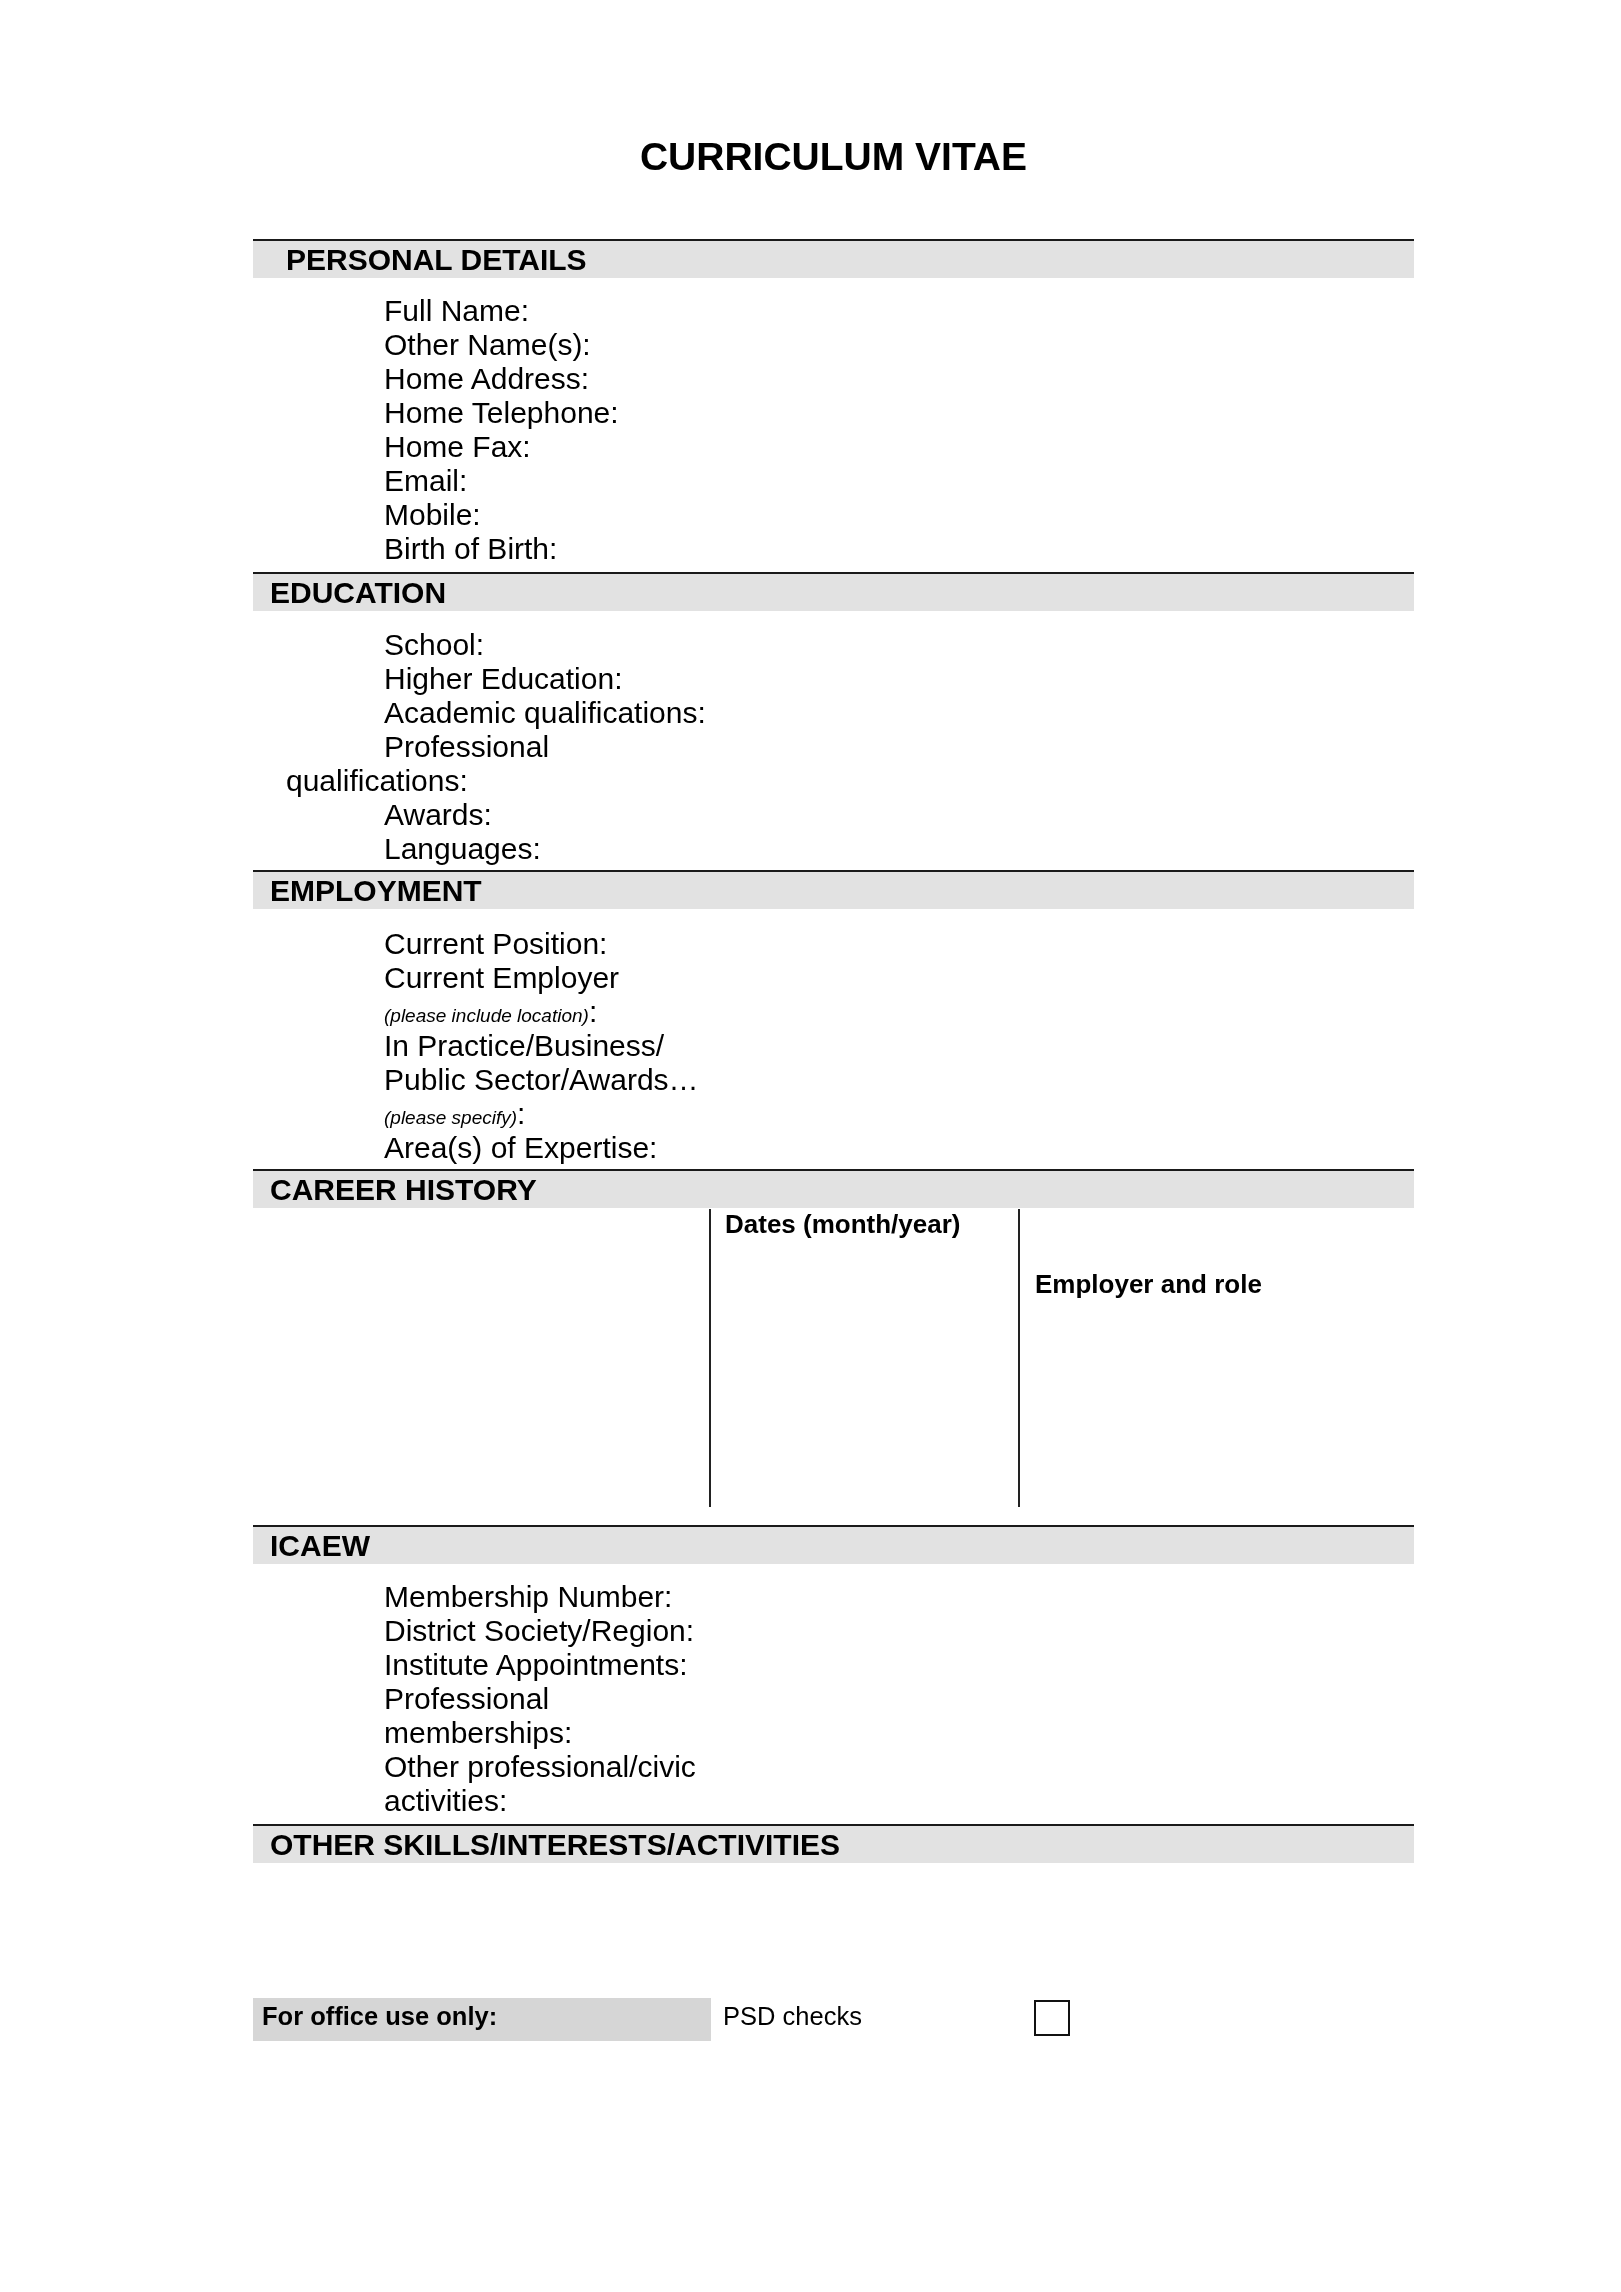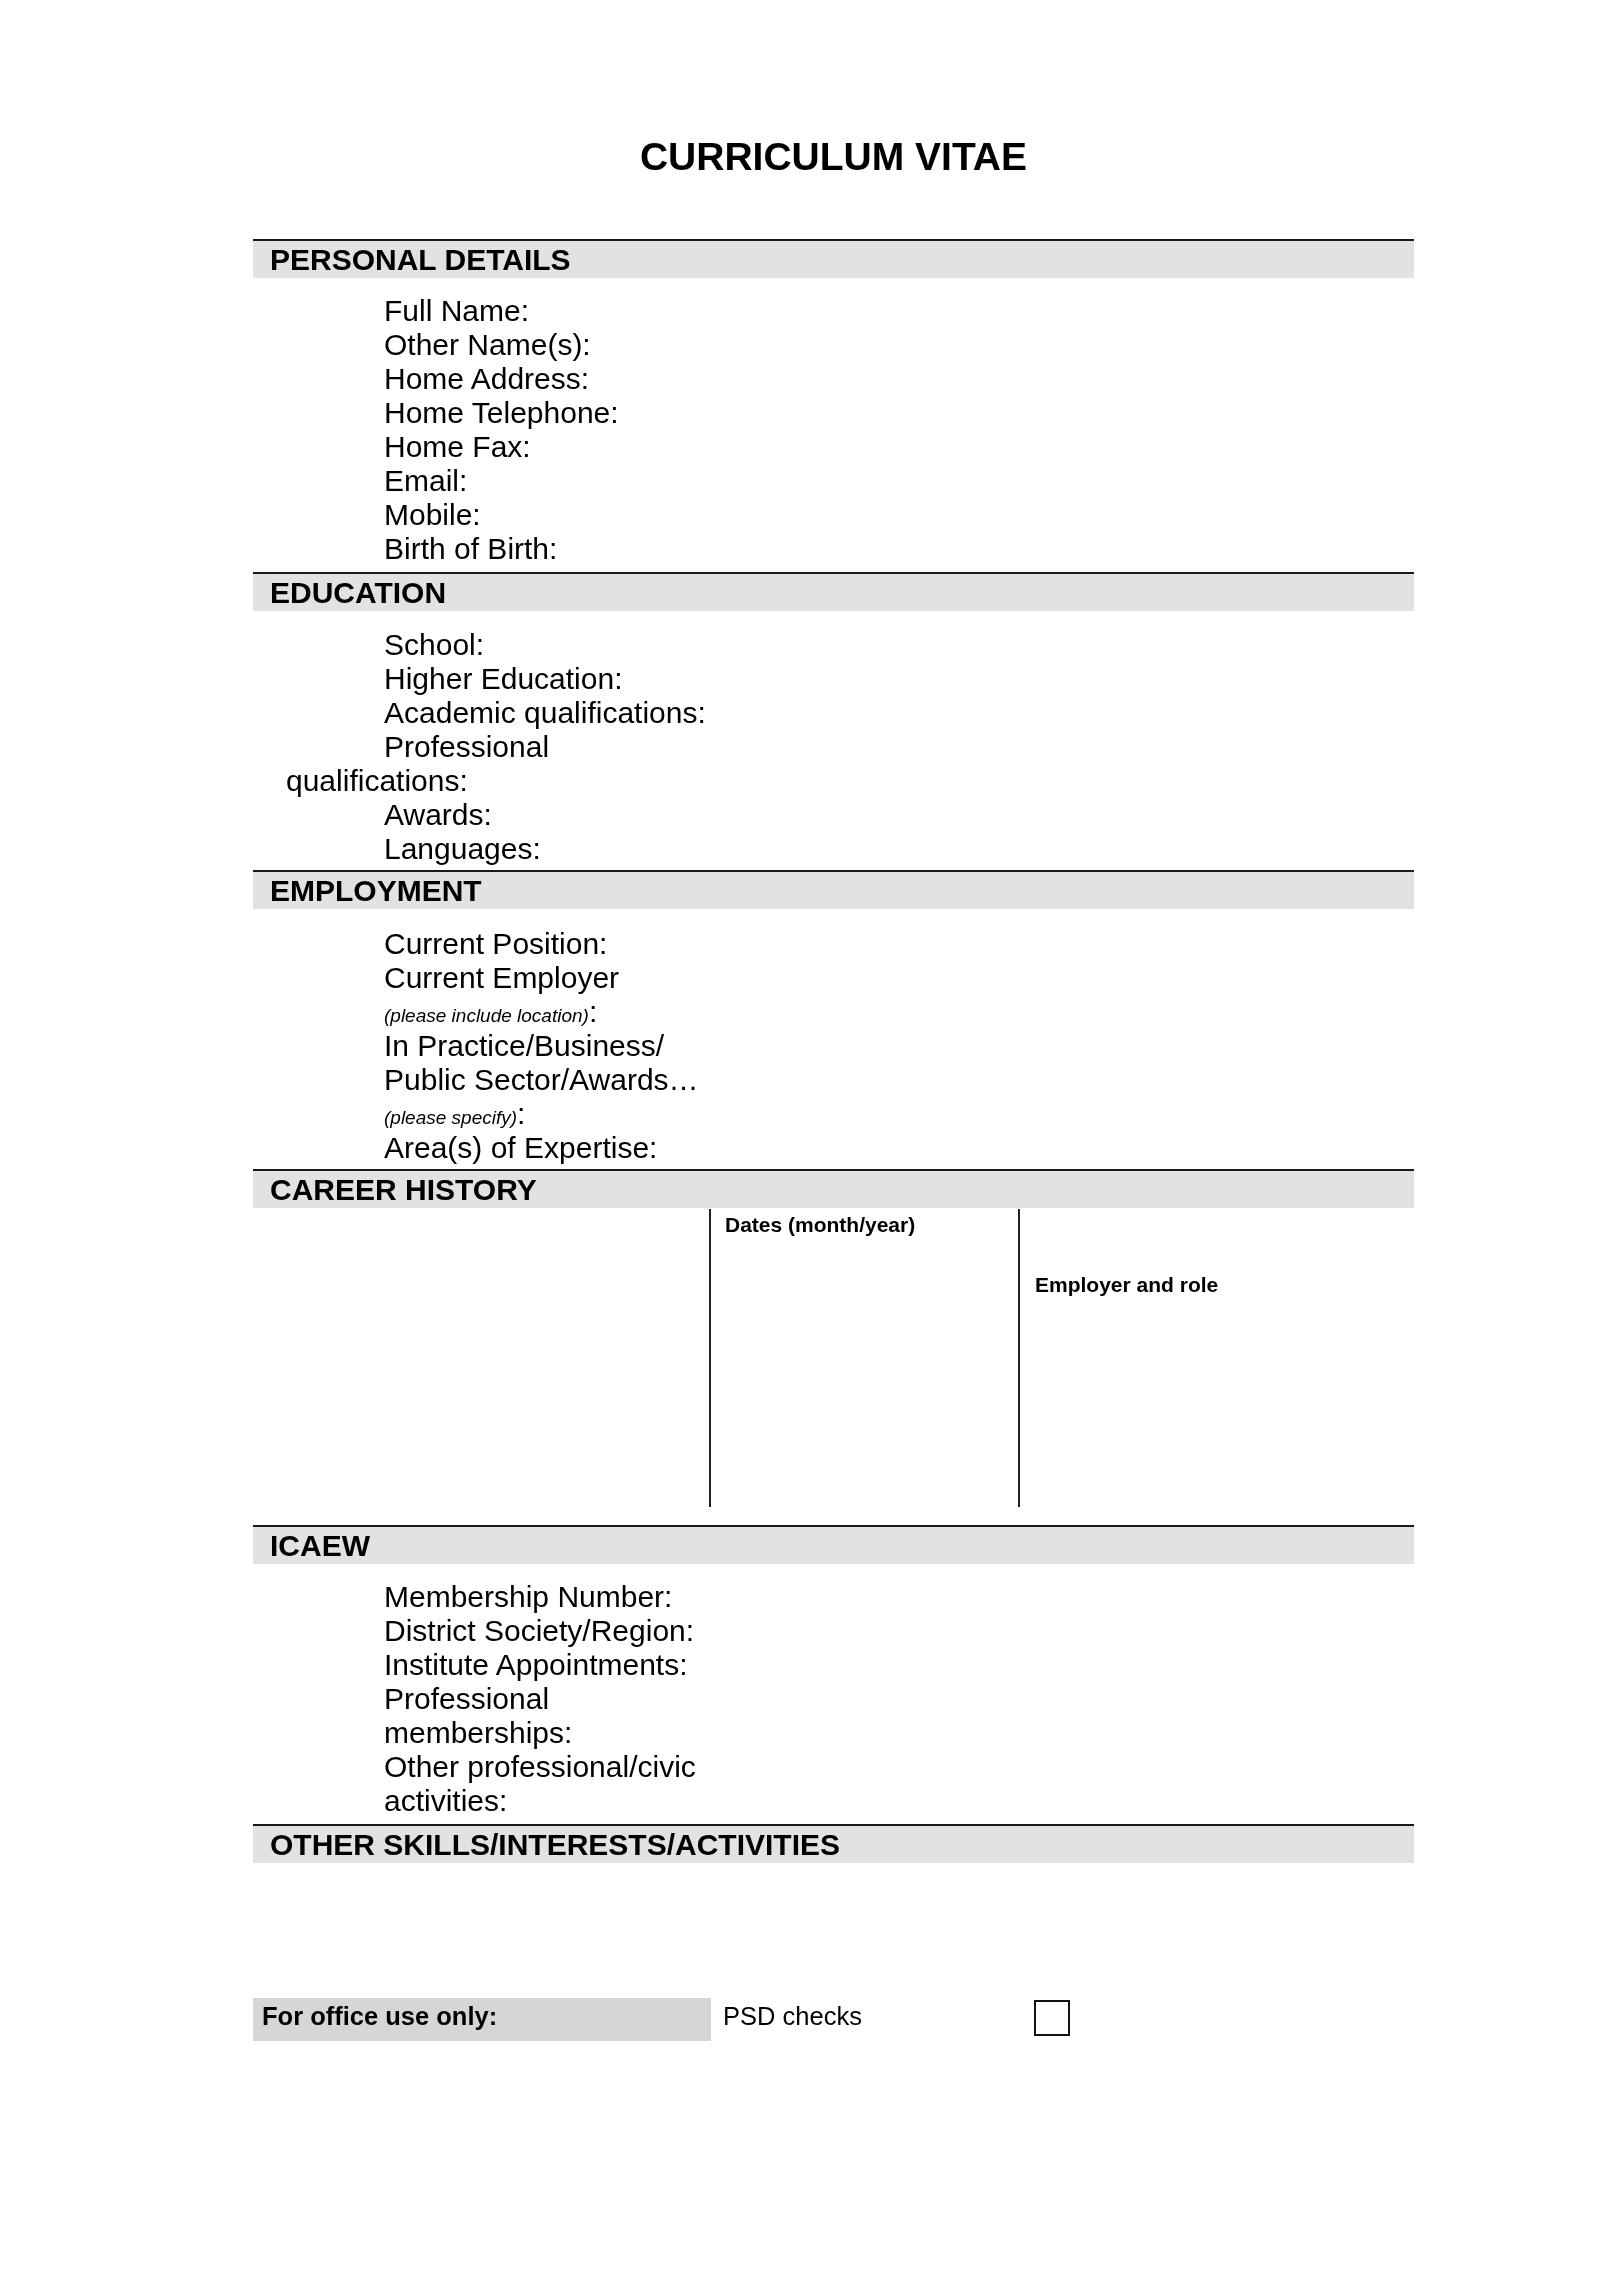--- a/index.html
+++ b/index.html
@@ -70,21 +70,21 @@
       font-size: 19px;
     }
     .col-line {
       position: absolute;
       width: 2px;
       background: #222222;
     }
     .col-header {
       position: absolute;
       font-weight: bold;
-      font-size: 21px;
+      font-size: 26px;
       line-height: 33px;
       white-space: nowrap;
     }
     .office-band {
       position: absolute;
       left: 253px;
       top: 1998px;
       width: 458px;
       height: 43px;
       background: #d6d6d6;
@@ -117,21 +117,21 @@
       box-sizing: border-box;
     }
   </style>
 </head>
 <body>
 
 <h1 class="title">CURRICULUM VITAE</h1>
 
 <div class="section-rule" style="top:239px;"></div>
 <div class="section-band" style="top:241px;"></div>
-<h2 class="section-heading" style="top:241px;">PERSONAL DETAILS</h2>
+<h2 class="section-heading" style="top:241px;margin-left:16px;">PERSONAL DETAILS</h2>
 <ul class="field-list" style="top:278px;">
   <li>Full Name:</li>
   <li>Other Name(s):</li>
   <li>Home Address:</li>
   <li>Home Telephone:</li>
   <li>Home Fax:</li>
   <li>Email:</li>
   <li>Mobile:</li>
   <li>Birth of Birth:</li>
 </ul>

